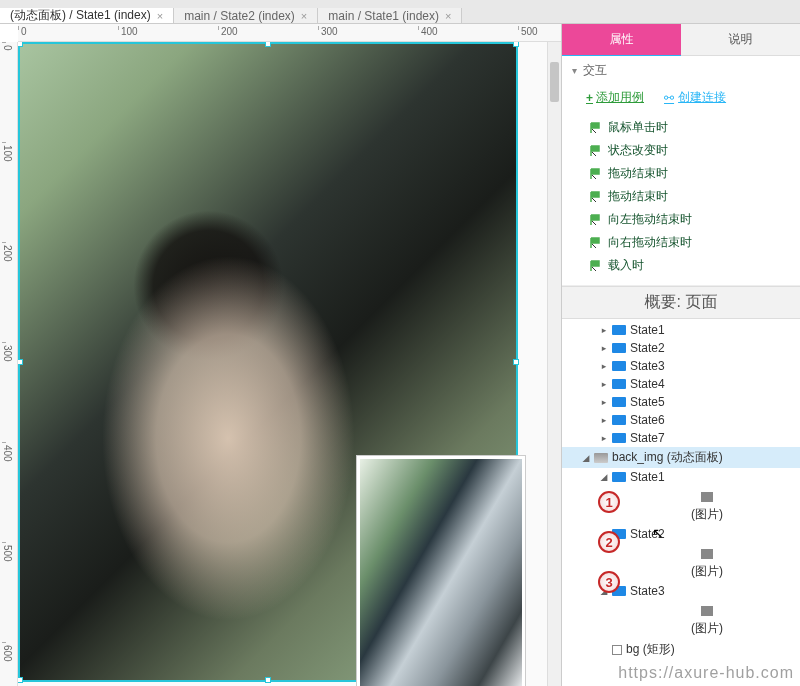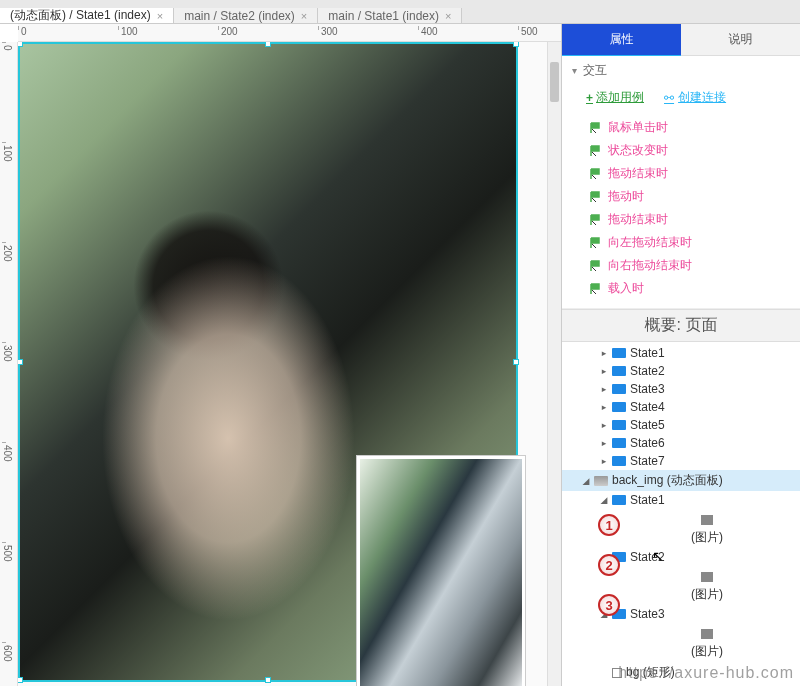--- a/index.html
+++ b/index.html
@@ -26,31 +26,31 @@
   .h-ml { left:-3px; top:50%; margin-top:-3px; } .h-mr { right:-3px; top:50%; margin-top:-3px; }
   .img-inset { position:absolute; right:-10px; bottom:-10px; width:170px; height:235px; background:#fff; border:1px solid #ccc; padding:3px; }
   .img-inset-inner { width:100%; height:100%; background: linear-gradient(120deg,#e8f0e5 0%,#6b8f6b 25%,#2a3840 40%,#c5cfd5 55%,#8a959c 70%,#3d4548 85%,#e5e8ea 100%); }
   .vscroll { position:absolute; right:0; top:18px; bottom:0; width:14px; background:#f0f0f0; border-left:1px solid #ddd; }
   .vscroll .thumb { position:absolute; left:2px; right:2px; top:20px; height:40px; background:#c5c5c5; border-radius:2px; }
   .right-panel { width: 238px; display: flex; flex-direction: column; background: #fff; }
   .insp-header { background: #f2f2f2; border-bottom:1px solid #ddd; padding:4px 8px; font-size:11px; color:#555; text-align:right; }
   .elem-name { padding: 6px 10px; font-size: 16px; border-bottom: 1px solid #eee; }
   .prop-tabs { display:flex; }
   .prop-tab { flex:1; text-align:center; padding:7px 0; background:#f2f2f2; border-bottom:1px solid #ddd; cursor:pointer; color:#555; }
-  .prop-tab.active { background:#1d4ed8; color:#fff; border-bottom:1px solid #29b6f6; }
+  .prop-tab.active { background:#ec4899; color:#fff; border-bottom:1px solid #29b6f6; }
   .section { border-bottom:1px solid #eee; }
   .section-head { padding:6px 10px; display:flex; align-items:center; gap:6px; color:#666; cursor:pointer; }
   .section-head .chev { font-size:10px; color:#888; }
   .action-row { padding:4px 10px 8px 24px; display:flex; gap:20px; align-items:center; }
   .add-case { color:#2e9b3a; text-decoration:underline; display:flex; align-items:center; gap:3px; cursor:pointer; }
   .plus { color:#2e9b3a; font-weight:bold; }
   .create-link { color:#29b6f6; text-decoration:underline; display:flex; align-items:center; gap:4px; cursor:pointer; }
   .link-icon { color:#29b6f6; font-size:12px; }
   .event-list { padding:2px 0 8px 0; }
-  .event-item { display:flex; align-items:center; gap:6px; padding:3px 10px 3px 28px; cursor:pointer; color:#ec4899; }
+  .event-item { display:flex; align-items:center; gap:6px; padding:3px 10px 3px 28px; cursor:pointer; color:#14532d; }
   .event-icon { width:12px; height:12px; display:inline-flex; align-items:center; justify-content:center; }
   .event-icon svg { width:12px; height:12px; }
   .outline-header { background:#f2f2f2; border-top:1px solid #ddd; border-bottom:1px solid #ddd; padding:5px; text-align:center; color:#555; font-size:16px; }
   .outline { flex:1; overflow-y:auto; padding:2px 0; }
   .tree-row { display:flex; align-items:center; gap:4px; padding:2px 4px; cursor:pointer; white-space:nowrap; }
   .tree-row.selected { background:#d6ecfa; }
   .tri { width:8px; font-size:9px; color:#666; display:inline-block; text-align:center; }
   .folder-icon { width:14px; height:10px; background:#1e88e5; border-radius:1px; display:inline-block; }
   .dp-icon { width:14px; height:10px; background:linear-gradient(#999,#ccc); border-radius:1px; display:inline-block; }
   .img-icon { width:12px; height:10px; background:#888; display:inline-block; }
@@ -170,29 +170,20 @@
               </span>
               <span>拖动结束时</span>
             </div>
             <div class="event-item">
               <span class="event-icon">
                 <svg viewBox="0 0 12 12">
                   <path d="M1 1 L1 11 M1 1 L9 1 L9 6 L1 6" stroke="#4caf50" stroke-width="1.5" fill="#4caf50"></path>
                   <path d="M2 7 L6 11" stroke="#333" stroke-width="1"></path>
                 </svg>
               </span>
-              <span>拖动时</span>
-            </div>
-            <div class="event-item">
-              <span class="event-icon">
-                <svg viewBox="0 0 12 12">
-                  <path d="M1 1 L1 11 M1 1 L9 1 L9 6 L1 6" stroke="#4caf50" stroke-width="1.5" fill="#4caf50"></path>
-                  <path d="M2 7 L6 11" stroke="#333" stroke-width="1"></path>
-                </svg>
-              </span>
               <span>拖动结束时</span>
             </div>
             <div class="event-item">
               <span class="event-icon">
                 <svg viewBox="0 0 12 12">
                   <path d="M1 1 L1 11 M1 1 L9 1 L9 6 L1 6" stroke="#4caf50" stroke-width="1.5" fill="#4caf50"></path>
                   <path d="M2 7 L6 11" stroke="#333" stroke-width="1"></path>
                 </svg>
               </span>
               <span>向左拖动结束时</span>

